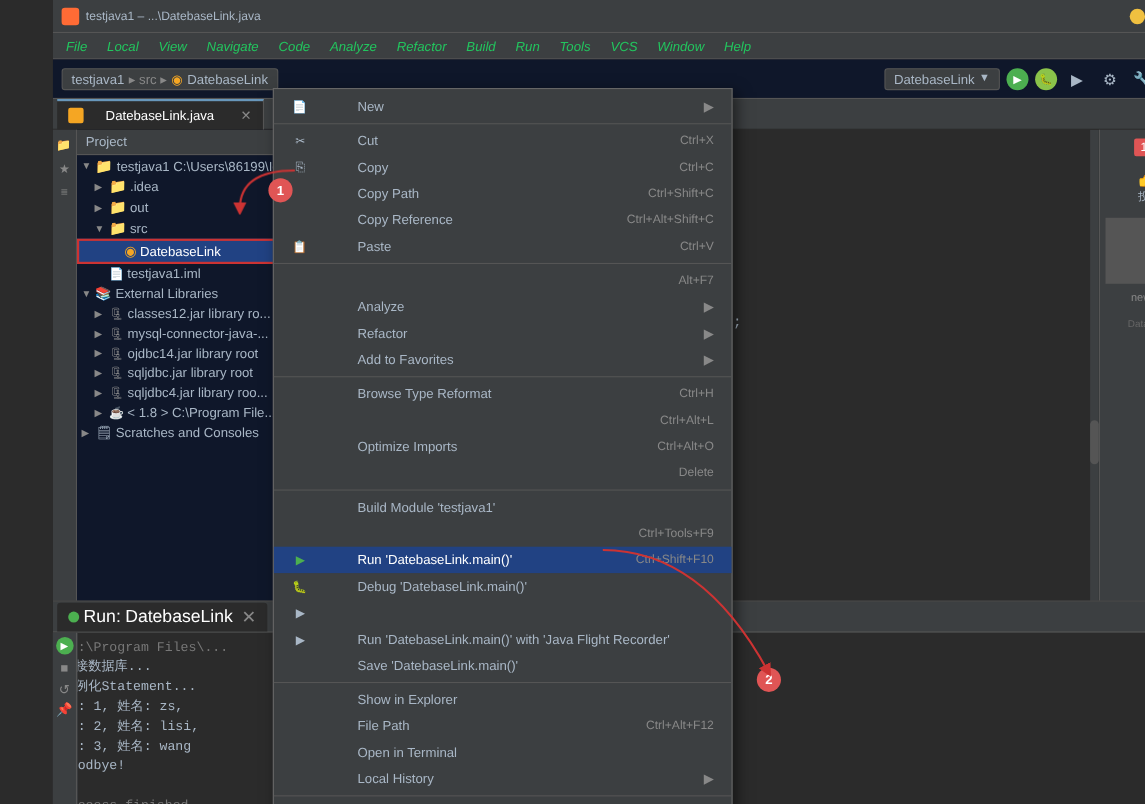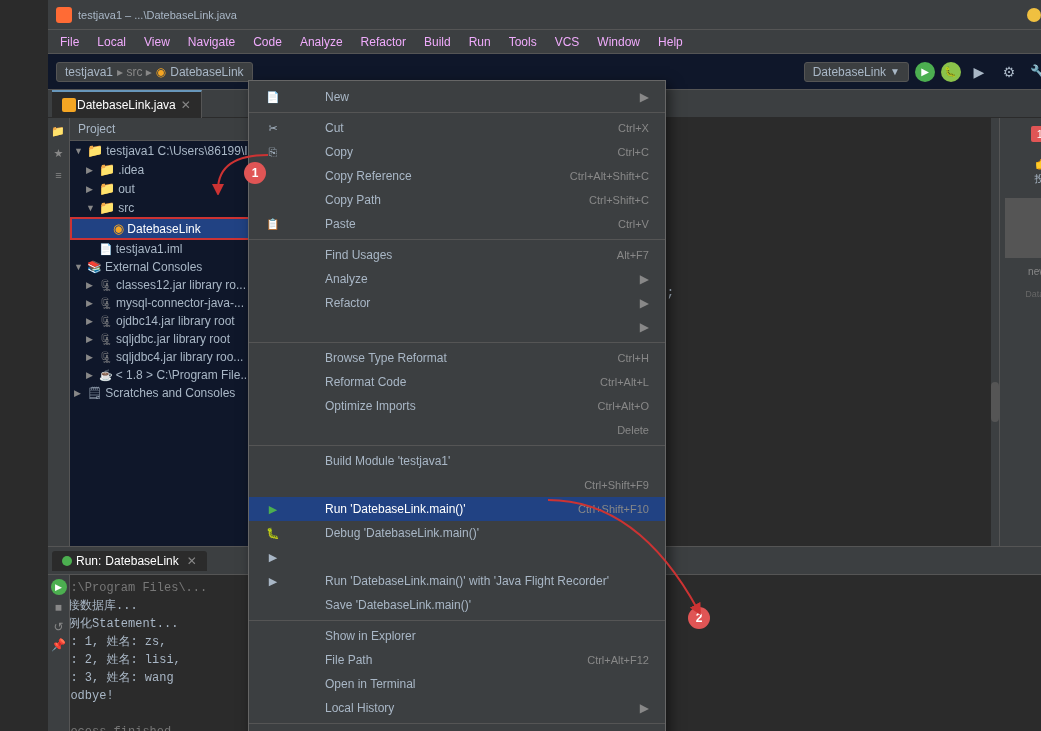--- a/index.html
+++ b/index.html
@@ -52,39 +52,40 @@
       display: flex;
       align-items: center;
       background: #3c3f41;
       height: 24px;
       padding: 0 4px;
       border-bottom: 1px solid #555;
       gap: 2px;
     }
     .menu-item {
       padding: 2px 8px;
-      color: #f0abfc;
+      color: #22c55e;
       font-size: 12px;
       cursor: pointer;
       border-radius: 2px;
+      font-style: italic;
     }
 
     
     .tab-bar {
       display: flex;
       align-items: center;
       background: #3c3f41;
       height: 28px;
       border-bottom: 1px solid #2b2b2b;
       padding-left: 4px;
     }
     .tab {
       display: flex;
       align-items: center;
-      gap: 1px;
+      gap: 20px;
       padding: 4px 10px;
       background: #2b2b2b;
       color: #a9b7c6;
       font-size: 12px;
       border-right: 1px solid #555;
       cursor: pointer;
       height: 28px;
     }
     .tab.active {
       background: #2b2b2b;
@@ -295,21 +296,21 @@
       padding: 0 4px;
       gap: 2px;
       border-bottom: 1px solid #555;
     }
     .bottom-tab {
       display: flex;
       align-items: center;
       gap: 4px;
       padding: 3px 10px;
       cursor: pointer;
-      font-size: 12px;
+      font-size: 16px;
       color: #a9b7c6;
       background: #3c3f41;
       border-radius: 3px 3px 0 0;
     }
     .bottom-tab.active {
       background: #2b2b2b;
       color: #fff;
     }
     .run-output {
       flex: 1;
@@ -488,21 +489,21 @@
         <span style="color:#fff;">DatebaseLink</span>
       </div>
       <div class="tree-item indent1">
         <span class="tree-arrow"> </span>
         <span style="color:#6897bb; font-size:11px;">📄</span>
         <span>testjava1.iml</span>
       </div>
       <div class="tree-item">
         <span class="tree-arrow">▼</span>
         <span>📚</span>
-        <span>External Consoles</span>
+        <span>External Libraries</span>
       </div>
       <div class="tree-item indent1">
         <span class="tree-arrow">▶</span>
         <span class="jar-icon">🗜</span>
         <span>classes12.jar library ro...</span>
       </div>
       <div class="tree-item indent1">
         <span class="tree-arrow">▶</span>
         <span class="jar-icon">🗜</span>
         <span>mysql-connector-java-...</span>
@@ -616,82 +617,81 @@
       <span class="ctx-item-label">Cut</span>
       <span class="ctx-shortcut">Ctrl+X</span>
     </div>
     <div class="ctx-item">
       <span class="ctx-icon">⎘</span>
       <span class="ctx-item-label">Copy</span>
       <span class="ctx-shortcut">Ctrl+C</span>
     </div>
     <div class="ctx-item">
       <span class="ctx-icon"> </span>
+      <span class="ctx-item-label">Copy Path</span>
+      <span class="ctx-shortcut">Ctrl+Shift+C</span>
+    </div>
+    <div class="ctx-item">
+      <span class="ctx-icon"> </span>
       <span class="ctx-item-label">Copy Reference</span>
       <span class="ctx-shortcut">Ctrl+Alt+Shift+C</span>
-    </div>
-    <div class="ctx-item">
-      <span class="ctx-icon"> </span>
-      <span class="ctx-item-label">Copy Path</span>
-      <span class="ctx-shortcut">Ctrl+Shift+C</span>
     </div>
     <div class="ctx-item">
       <span class="ctx-icon">📋</span>
       <span class="ctx-item-label">Paste</span>
       <span class="ctx-shortcut">Ctrl+V</span>
     </div>
     <div class="ctx-separator"></div>
     <div class="ctx-item">
       <span class="ctx-icon"> </span>
-      <span class="ctx-item-label">Find Usages</span>
       <span class="ctx-shortcut">Alt+F7</span>
     </div>
     <div class="ctx-item">
       <span class="ctx-icon"> </span>
       <span class="ctx-item-label">Analyze</span>
       <span class="ctx-arrow">▶</span>
     </div>
     <div class="ctx-item">
       <span class="ctx-icon"> </span>
       <span class="ctx-item-label">Refactor</span>
       <span class="ctx-arrow">▶</span>
     </div>
     <div class="ctx-item">
       <span class="ctx-icon"> </span>
+      <span class="ctx-item-label">Add to Favorites</span>
       <span class="ctx-arrow">▶</span>
     </div>
     <div class="ctx-separator"></div>
     <div class="ctx-item">
       <span class="ctx-icon"> </span>
       <span class="ctx-item-label">Browse Type Reformat</span>
       <span class="ctx-shortcut">Ctrl+H</span>
     </div>
     <div class="ctx-item">
       <span class="ctx-icon"> </span>
-      <span class="ctx-item-label">Reformat Code</span>
       <span class="ctx-shortcut">Ctrl+Alt+L</span>
     </div>
     <div class="ctx-item">
       <span class="ctx-icon"> </span>
       <span class="ctx-item-label">Optimize Imports</span>
       <span class="ctx-shortcut">Ctrl+Alt+O</span>
     </div>
     <div class="ctx-item">
       <span class="ctx-icon"> </span>
       <span class="ctx-shortcut">Delete</span>
     </div>
     <div class="ctx-separator"></div>
     <div class="ctx-item">
       <span class="ctx-icon"> </span>
       <span class="ctx-item-label">Build Module 'testjava1'</span>
       <span class="ctx-shortcut"></span>
     </div>
     <div class="ctx-item">
       <span class="ctx-icon"> </span>
-      <span class="ctx-shortcut">Ctrl+Shift+F9</span>
+      <span class="ctx-shortcut">Ctrl+Tools+F9</span>
     </div>
     <div class="ctx-item highlighted" style="background:#214283;">
       <span class="ctx-icon" style="color:#4caf50;">▶</span>
       <span class="ctx-item-label">Run 'DatebaseLink.main()'</span>
       <span class="ctx-shortcut">Ctrl+Shift+F10</span>
     </div>
     <div class="ctx-item">
       <span class="ctx-icon" style="color:#8bc34a;">🐛</span>
       <span class="ctx-item-label">Debug 'DatebaseLink.main()'</span>
       <span class="ctx-shortcut"></span>

